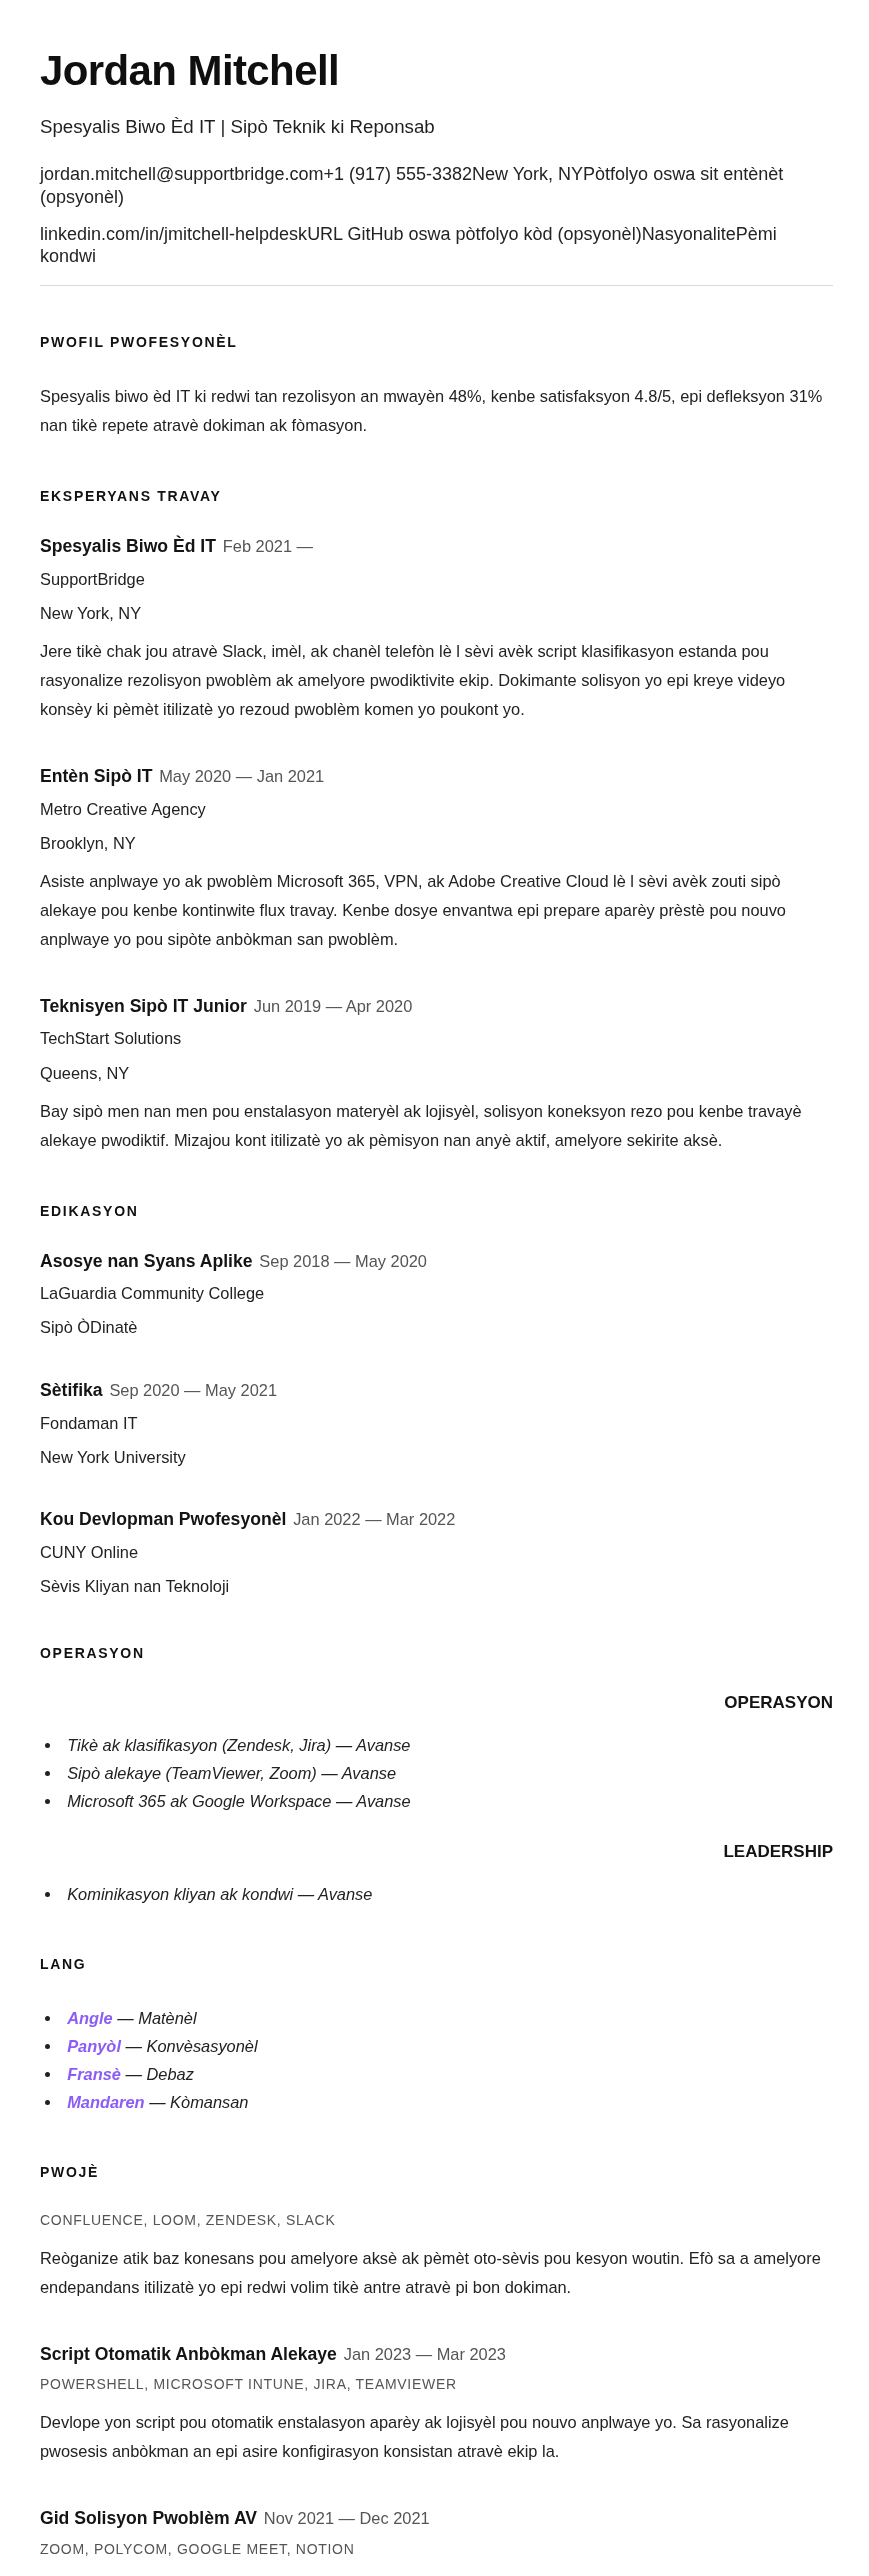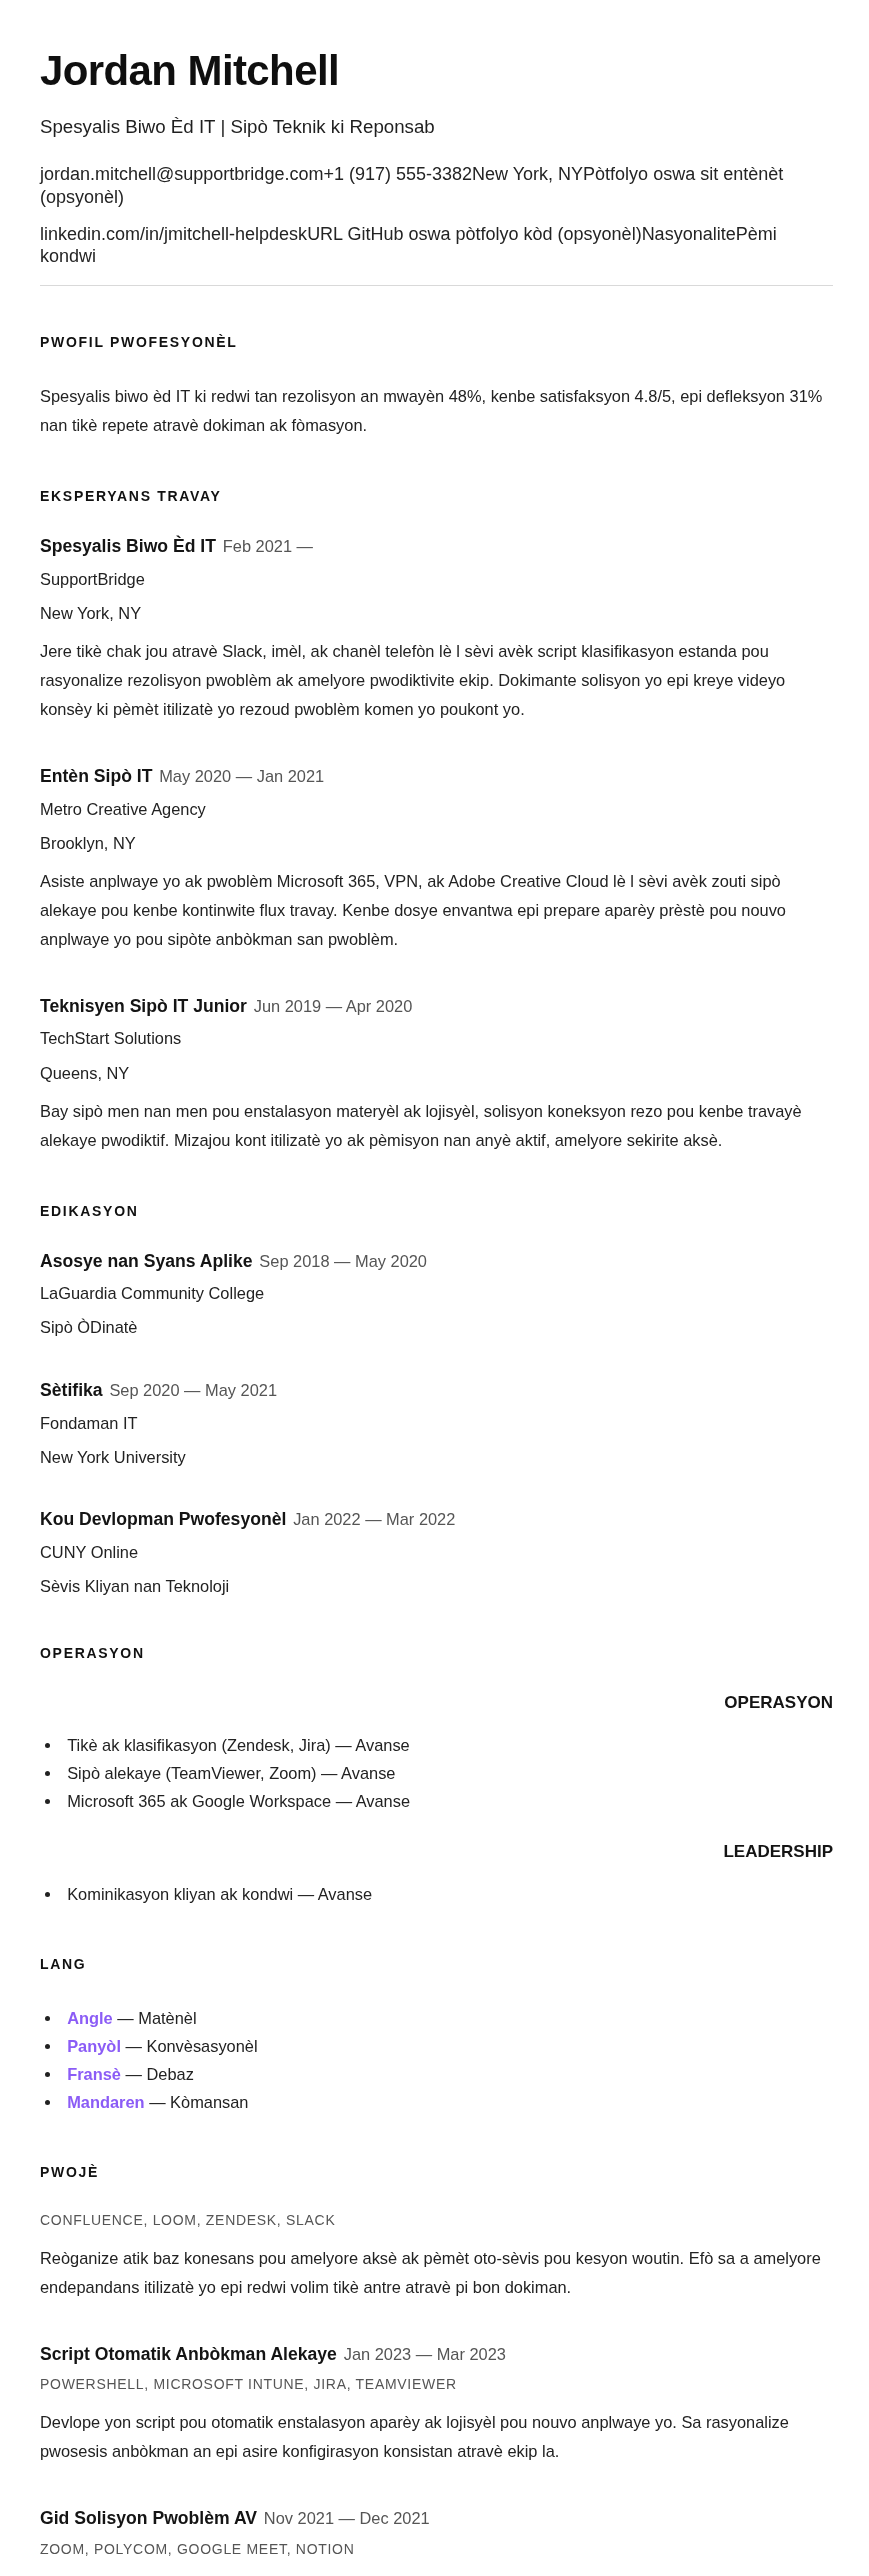--- a/index.html
+++ b/index.html
@@ -80,20 +80,21 @@
     font-size: 17px;
     font-weight: 700;
     color: #141414;
     margin: 0 0 18px 0;
     text-align: right;
   }
   ul.bullets {
     margin: 16px 0 27px 0;
     padding-left: 21.5px;
     list-style: disc;
+    font-style: italic;
   }
   ul.bullets:last-child { margin-bottom: 0; }
   ul.bullets li {
     font-size: 16.4px;
     line-height: 28px;
     padding-left: 5.7px;
     color: #222222;
   }
   .lang-name { font-weight: 600; color: #8b5cf6; }
 

